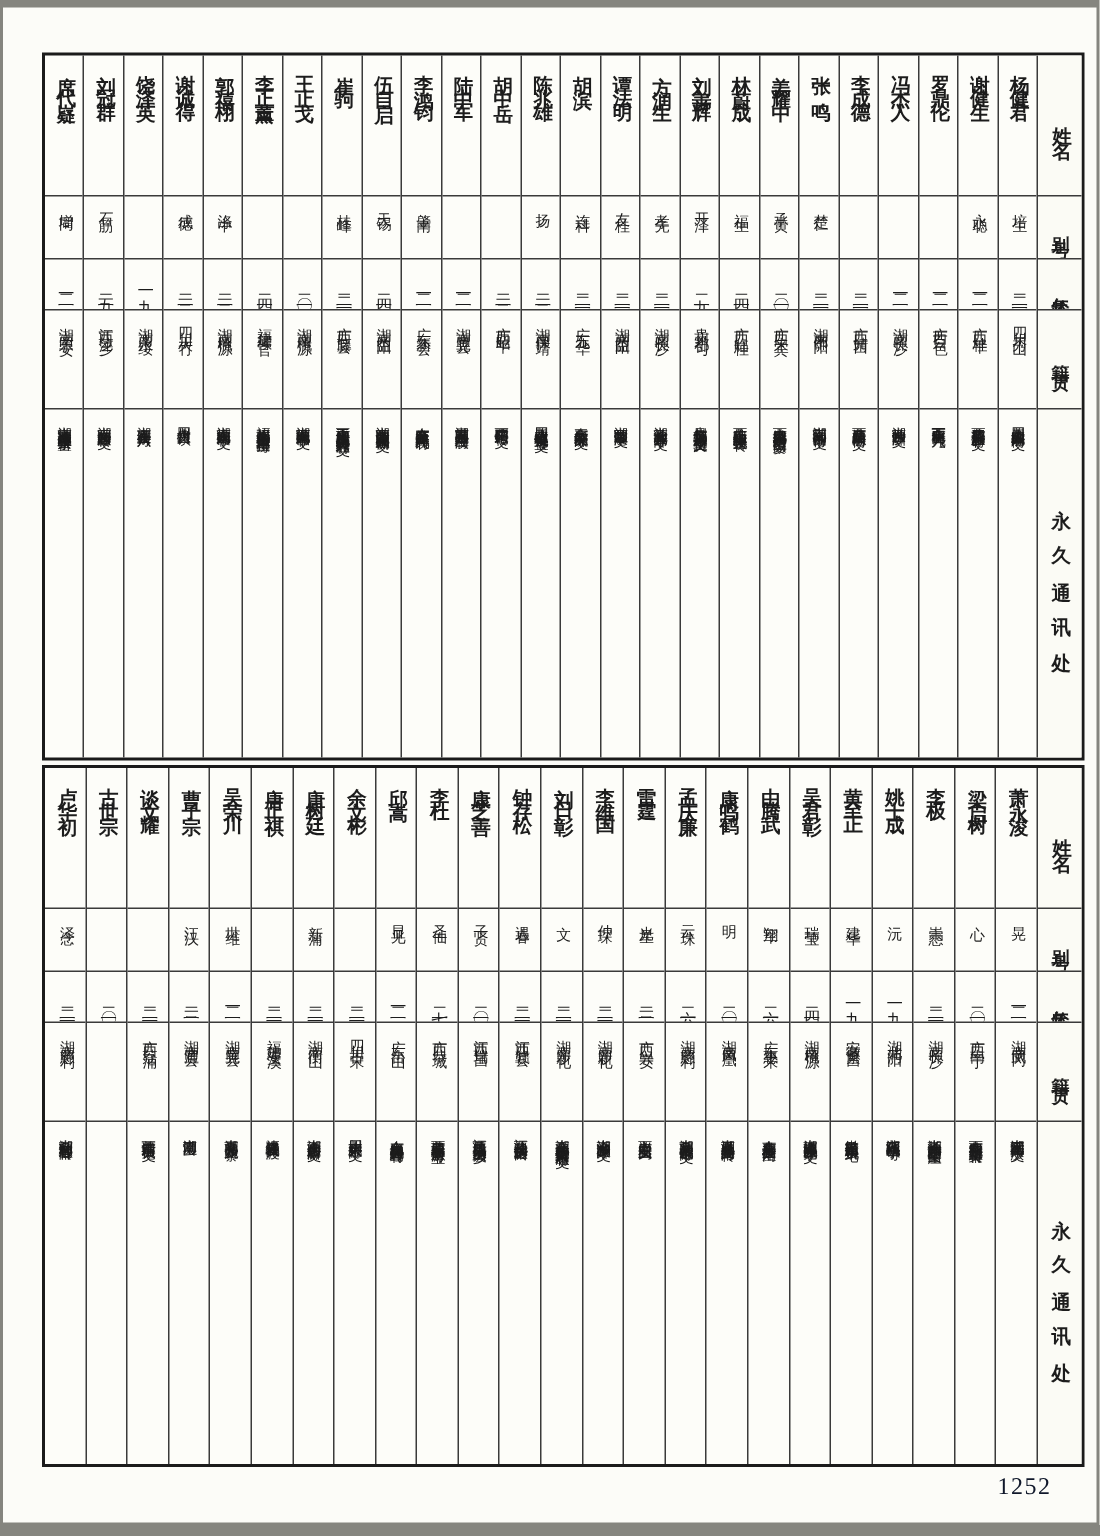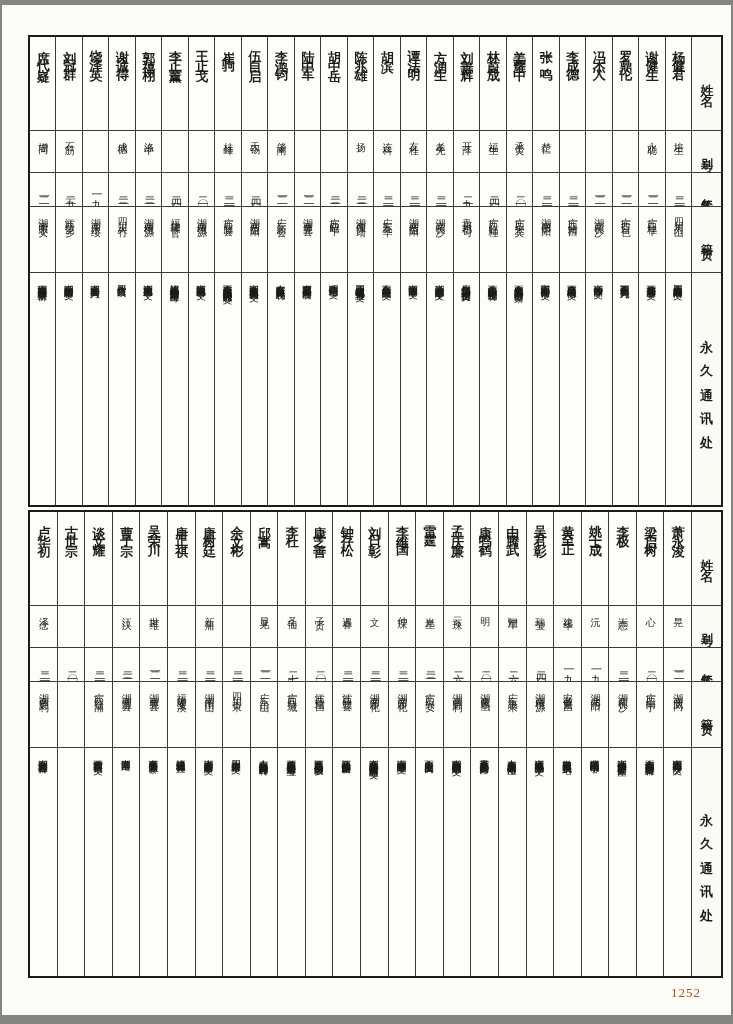--- a/index.html
+++ b/index.html
@@ -48,21 +48,21 @@
   .cell.addr   { flex:1; font-size:9.5px; line-height:11px; letter-spacing:0.5px; padding-top:4px; }
   .cell.hdr    { font-weight:700; justify-content:center; padding-top:0; }
   .cell.hdr.name   { font-size:13px; letter-spacing:10px; }
   .cell.hdr.alias  { font-size:12px; letter-spacing:4px; }
   .cell.hdr.age    { font-size:12px; letter-spacing:2px; }
   .cell.hdr.native { font-size:12px; letter-spacing:6px; }
   .cell.hdr-addr   { font-size:13px; letter-spacing:24px; }
   .page-number {
     position:absolute; right:30px; bottom:14px;
     font-family:"Liberation Serif", serif;
-    font-size:13px; color:#c2410c; letter-spacing:1px;
+    font-size:16px; color:#0f172a; letter-spacing:1px;
   }
 </style>
 </head>
 <body>
 
 <div class="sheet">
   <div class="content">
     <div class="ctable top">
         <div class="col header-col">
           <div class="cell name hdr">姓名</div>

